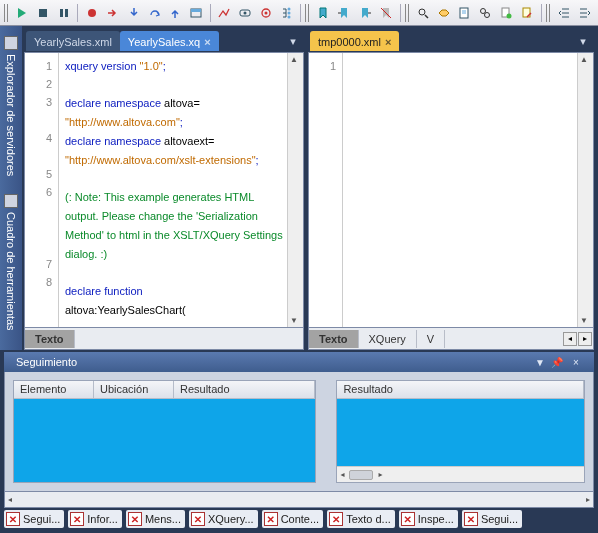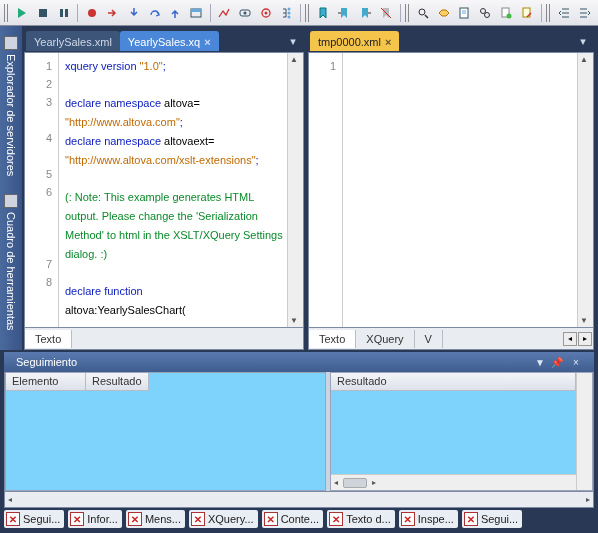--- a/index.html
+++ b/index.html
@@ -26,29 +26,29 @@
 .tab-menu{width:14px;height:14px;color:#cfd8e8;display:flex;align-items:center;justify-content:center;margin-right:4px}
 .ed-body{flex:1;display:flex;border:1px solid #7d8aa6;background:#fff;min-height:0}
 .gutter{width:34px;background:#fff;border-right:1px solid #ccc;color:#888;text-align:right;padding:4px 6px 0 0;font-family:Consolas,monospace;font-size:12px;line-height:18px}
 .code{flex:1;padding:4px 4px 0 6px;font-family:Verdana,monospace;font-size:11.3px;line-height:18px;overflow:hidden;white-space:pre-wrap;word-break:break-word;position:relative}
 .kw{color:#1020c0}.str{color:#c06a00}.cm{color:#0a8a2a}.fn{color:#000}
 .vscroll{width:16px;background:#efefef;border-left:1px solid #ccc;position:relative}
 .vscroll::before{content:"▲";position:absolute;top:2px;left:2px;font-size:8px;color:#555}
 .vscroll::after{content:"▼";position:absolute;bottom:2px;left:2px;font-size:8px;color:#555}
 .bot-tabs{height:22px;background:#e9ecf1;border:1px solid #7d8aa6;border-top:none;display:flex;align-items:center}
 .btab{padding:3px 10px;border-right:1px solid #b8bdc8;color:#333}
-.btab.active{background:#ffffff;font-weight:normal}
+.btab.active{background:#a3a3a3;font-weight:bold}
 .hsb{display:flex;align-items:center;margin-left:auto}
 .hsb span{width:14px;height:14px;border:1px solid #999;background:#eee;display:flex;align-items:center;justify-content:center;font-size:8px;margin-right:1px}
 .panel{margin:2px 4px 0 4px}
 .panel-hd{height:20px;background:linear-gradient(#5a7ab0,#3f5d8e);color:#fff;display:flex;align-items:center;padding:0 12px;font-size:11px}
 .panel-hd .ctrls{margin-left:auto;display:flex;gap:6px}
 .panel-hd .ctrls span{width:12px;height:12px;display:flex;align-items:center;justify-content:center;font-size:10px;color:#dfe7f5}
 .panel-body{height:120px;background:#cdd4e1;border:1px solid #7d8aa6;border-top:none;display:flex;gap:4px;padding:0}
-.grid{background:#7dd3fc;border:1px solid #9aa4b8;flex:1;display:flex;flex-direction:row;margin:0}
+.grid{background:#0ea5e9;border:1px solid #9aa4b8;flex:1;display:flex;flex-direction:column;margin:8px}
 .ghd{display:flex;background:linear-gradient(#f4f5f8,#dde1ea);border-bottom:1px solid #b5bcc9;height:18px}
 .ghd div{padding:2px 6px;border-right:1px solid #b5bcc9;color:#333}
 .gbody{flex:1}
 .gsb{height:16px;background:#efefef;border-top:1px solid #ccc;display:flex;align-items:center}
 .gsb span{font-size:8px;color:#555;padding:0 3px}
 .gsb .thumb{width:24px;height:10px;background:#cfd3da;border:1px solid #aaa;border-radius:2px;margin:0 2px}
 .hscroll-outer{height:16px;background:#e9ecf1;border:1px solid #7d8aa6;border-top:none;display:flex;align-items:center;margin:0 4px}
 .hscroll-outer span{font-size:8px;color:#555;padding:0 3px}
 .bottom-tabs{height:22px;display:flex;align-items:center;padding:2px 4px;gap:4px;background:#293955}
 .bt{background:#e9edf4;border-radius:2px;padding:2px 4px 2px 2px;display:flex;align-items:center;gap:3px;color:#222;font-size:11px}
@@ -296,20 +296,21 @@
     <div class="ctrls">
       <span>▼</span>
       <span>📌</span>
       <span>×</span>
     </div>
   </div>
   <div class="panel-body">
     <div class="grid" style="flex:1.1">
       <div class="ghd">
         <div style="width:80px">Elemento</div>
+        <div style="width:80px">Ubicación</div>
         <div style="flex:1">Resultado</div>
       </div>
       <div class="gbody"></div>
       <div class="right-vbar" style="height:auto;position:absolute"></div>
     </div>
     <div class="grid" style="flex:0.9;display:flex">
       <div style="flex:1;display:flex;flex-direction:column">
         <div class="ghd">
           <div style="flex:1">Resultado</div>
         </div>

